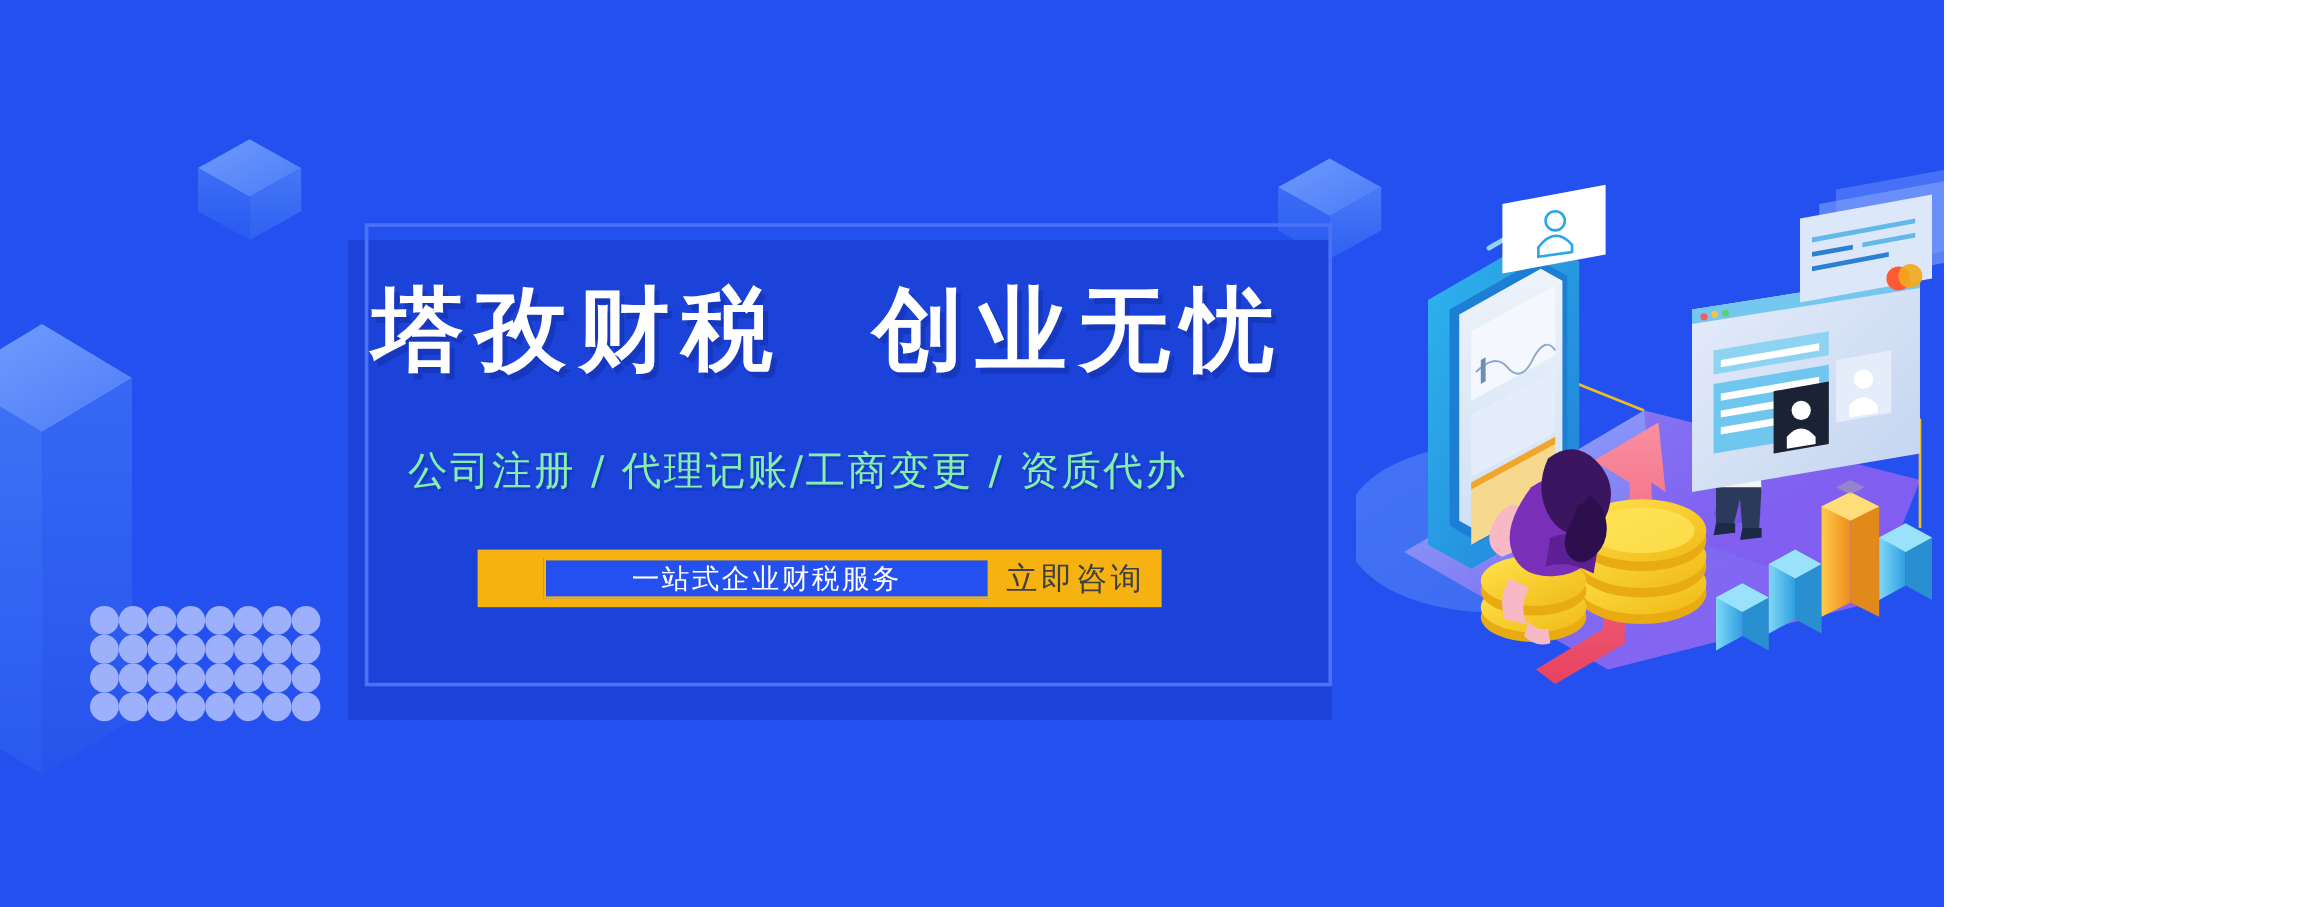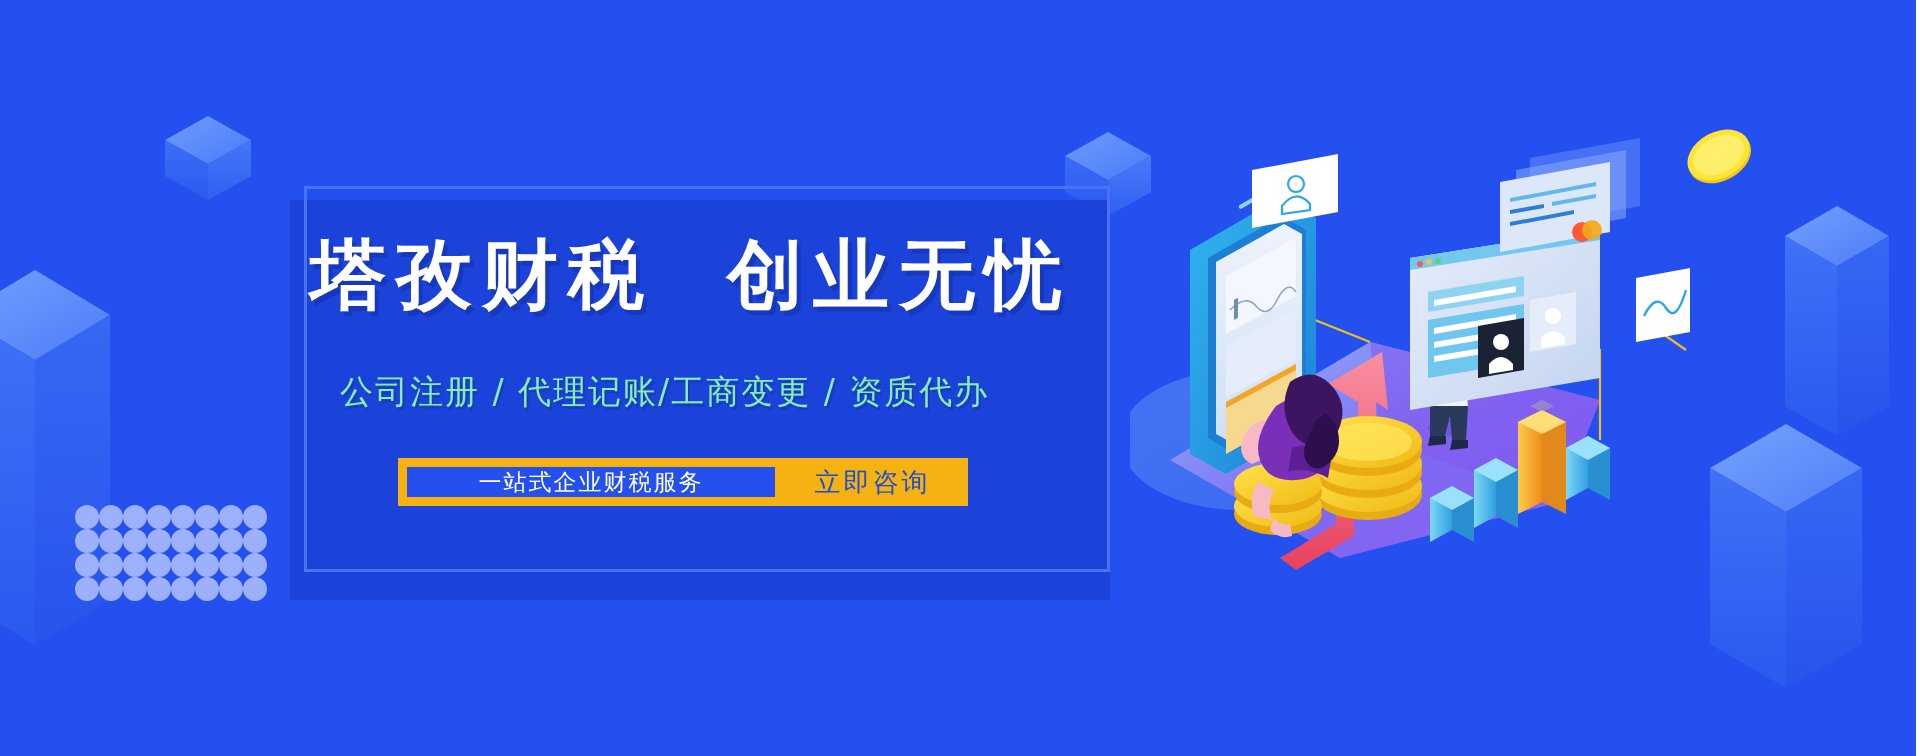--- a/index.html
+++ b/index.html
@@ -2,21 +2,21 @@
 <html lang="zh"><head>
 <meta charset="utf-8">
 <title>塔孜财税 创业无忧</title>
 <style>
   * { margin:0; padding:0; box-sizing:border-box; }
   html, body {
     width:1920px; height:756px; overflow:hidden;
     font-family:"Liberation Sans","DejaVu Sans",sans-serif;
   }
   #banner {
-    position:relative; width:1916px; height:756px;
+    position:relative; width:1620px; height:756px;
     background:#2550f0;
     overflow:hidden;
   }
 
   
   .cube { position:absolute; pointer-events:none; }
 
   .dotgrid { position:absolute; display:grid; pointer-events:none; }
   .dotgrid i { display:block; border-radius:50%; background:#9db0fb; }
 
@@ -232,23 +232,23 @@
 
   <div id="text-frame">
     <div id="frame-shadow" style="background: rgb(28, 67, 217);"></div>
     <div id="frame-inner" style="border-color: rgb(74, 114, 245);"></div>
   </div>
 
   <div id="headline">塔孜财税  创业无忧</div>
 
   <div id="subtitle">公司注册 / 代理记账/工商变更 / 资质代办</div>
 
-  <div id="cta" style="background: rgb(245, 178, 17);">
+  <div id="cta" style="background: rgb(245, 178, 17); padding-left: 48px;">
     <div id="cta-pill" style="background: rgb(37, 80, 240); border-color: rgb(245, 178, 17);">一站式企业财税服务</div>
-    <div id="cta-action" style="color: #1d4ed8;">立即咨询</div>
+    <div id="cta-action" style="color: #404040;">立即咨询</div>
   </div>
 
   <div id="illustration">
     <svg width="560" height="470" viewBox="0 0 560 470" xmlns="http://www.w3.org/2000/svg">
       <defs>
         <linearGradient id="platG" x1="0" y1="0" x2="1" y2="1">
           <stop offset="0" stop-color="#8fb4fb"></stop>
             <stop offset="0.55" stop-color="#7f6af2"></stop>
           <stop offset="1" stop-color="#8b5cf0"></stop>
         </linearGradient>

